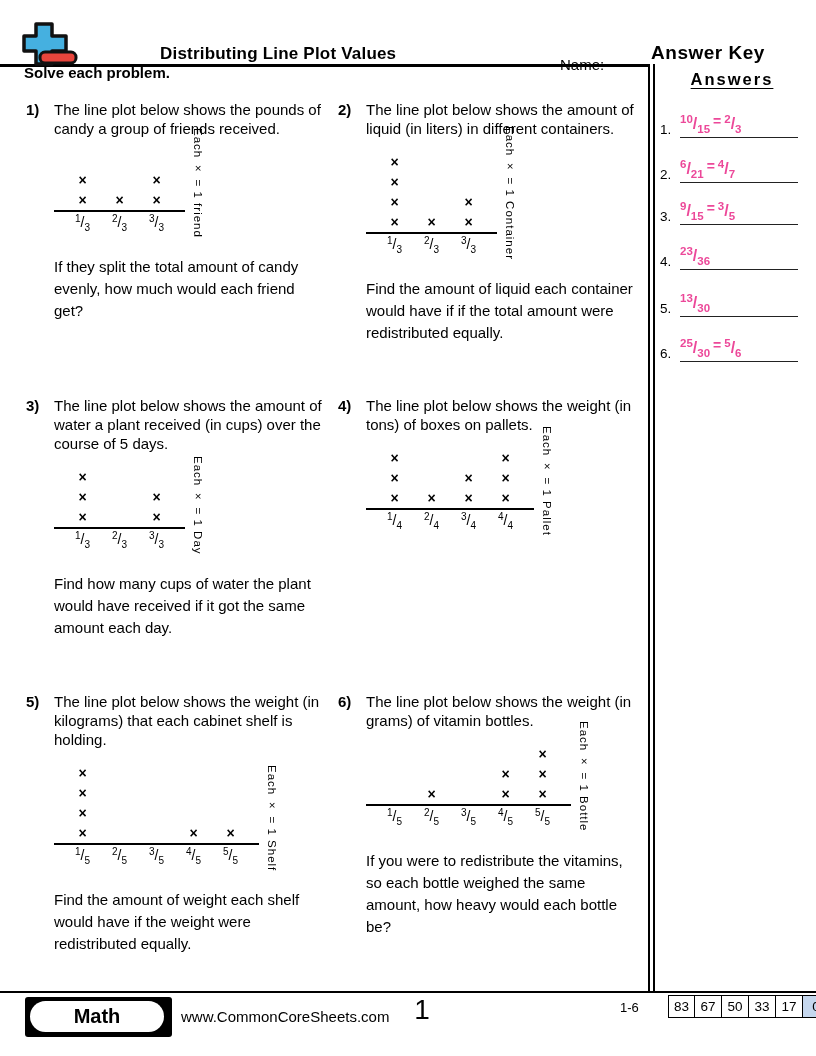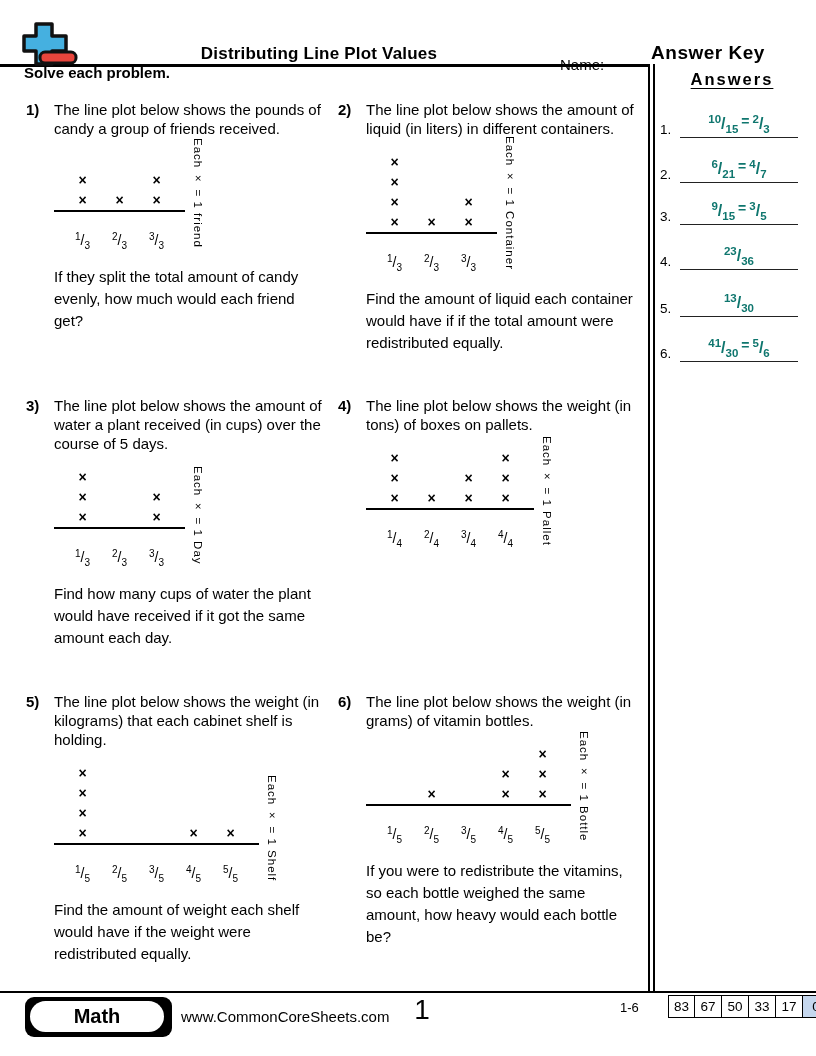--- a/index.html
+++ b/index.html
@@ -2,21 +2,21 @@
 <html><head>
 <meta charset="utf-8">
 <style>
   * { margin:0; padding:0; box-sizing:border-box; }
   html,body { background:#fff; }
   body { font-family:"Liberation Sans","DejaVu Sans",sans-serif; color:#000; }
   .page { position:relative; width:816px; height:1056px; background:#fff; overflow:hidden; }
 
   
   .logo { position:absolute; left:22px; top:22px; z-index:2; }
-  .page-title { position:absolute; left:149px; top:44px; width:340px; text-align:center;
+  .page-title { position:absolute; left:160px; top:44px; width:340px; 
                 font-size:17px; font-weight:bold; letter-spacing:0.2px; }
   .name-label { position:absolute; left:560px; top:48px; font-size:15px;margin-top:8px; }
   .answer-key { position:absolute; left:620px; top:42px; width:176px; text-align:center;
                 font-size:19px; font-weight:bold; color:#000000; letter-spacing:0.5px; }
   .header-rule { position:absolute; left:0; top:64px; width:650px; height:3px; background:#000; }
   .instructions { position:absolute; left:24px; top:64px; font-size:15px; font-weight:bold; }
 
   
   .divider { position:absolute; left:648px; top:64px; bottom:64px; width:7px;
              border-left:2px solid #000; border-right:2px solid #000; }
@@ -26,22 +26,22 @@
   .answers-list { position:absolute; left:0; top:0; width:100%; height:100%; }
   .answer-row { position:absolute; left:2px; right:8px; height:40px;
                 display:flex; align-items:flex-end; }
   .answer-row:nth-child(1){ top:28px; }
   .answer-row:nth-child(2){ top:73px; }
   .answer-row:nth-child(3){ top:115px; }
   .answer-row:nth-child(4){ top:160px; }
   .answer-row:nth-child(5){ top:207px; }
   .answer-row:nth-child(6){ top:252px; }
   .answer-num { font-size:13.5px; width:20px; padding-bottom:1px; }
-  .answer-value { flex:1; border-bottom:1.5px solid #222; text-align:center;
-                  color:#0f766e; font-weight:bold; font-size:14px; padding-bottom:4px;
+  .answer-value { flex:1; border-bottom:1.5px solid #222; text-align:left;
+                  color:#ec4899; font-weight:bold; font-size:14px; padding-bottom:4px;
                   white-space:nowrap; }
   .eq { margin:0 3px; font-weight:bold; font-size:14px; position:relative; top:-3px; }
 
   
   .frac { white-space:nowrap; }
   .frac .fnum { position:relative; top:-6px; font-size:11.5px; }
   .frac .fslash { font-size:16px; }
   .frac .fden { position:relative; top:4px; font-size:11.5px; }
   .tickfrac .fnum { font-size:10px; top:-5px; }
   .tickfrac .fslash { font-size:14px; }
@@ -56,31 +56,31 @@
   .pos4 { left:312px; top:296px; }
   .pos5 { left:0;     top:592px; }
   .pos6 { left:312px; top:592px; }
   .p-head { display:flex; font-size:15px; line-height:19px; }
   .p-num { font-weight:bold; width:28px; flex:none; }
   .p-text { flex:1; }
   .plot-row { position:relative; width:fit-content; margin:14px 0 0 28px; }
   .plot-cols { display:flex; align-items:flex-end; padding:0 10px; border-bottom:2px solid #000; }
   .pcol { width:37px; display:flex; flex-direction:column; align-items:center; justify-content:flex-end; }
   .mark { font-size:14px; font-weight:bold; line-height:20px; height:20px; }
-  .plot-labels { display:flex; padding:18px 10px; height:26px; }
+  .plot-labels { display:flex; padding:0 10px; height:26px; }
   .tick { width:37px; text-align:center; padding-top:1px; }
   .plot-key { position:absolute; left:100%; bottom:0; margin-left:7px;
               writing-mode:vertical-rl; white-space:nowrap; font-size:11.5px;
               letter-spacing:1px; }
   .p-question { margin:18px 0 0 28px; font-size:15px; line-height:22px; }
 
   
   .footer-rule { position:absolute; left:0; top:991px; width:816px; height:2px; background:#000; }
   .math-badge { position:absolute; left:25px; top:997px; width:147px; height:40px;
-                background:#000; border-radius:9px; }
+                background:#000; border-radius:3px; }
   .math-badge-inner { position:absolute; left:5px; right:8px; top:4px; bottom:5px;
                       background:#fff; border-radius:16px; display:flex; align-items:center;
                       justify-content:center; font-size:20px; font-weight:bold; }
   .site-url { position:absolute; left:181px; top:1008px; font-size:15px; }
   .page-number { position:absolute; left:400px; top:994px; width:44px; text-align:center;
                  font-size:28px; }
   .score-range { position:absolute; left:620px; top:1000px; font-size:13px; }
   .score-boxes { position:absolute; left:652px; top:995px; display:flex;padding-left:16px; }
   .score-box { width:27px; height:23px; border:1.5px solid #000; border-left:none;
                display:flex; align-items:center; justify-content:center; font-size:13.5px; }
@@ -323,21 +323,21 @@
         <div class="answer-row">
           <span class="answer-num">4.</span>
           <span class="answer-value"><span class="frac ansfrac"><span class="fnum">23</span><span class="fslash">/</span><span class="fden">36</span></span></span>
         </div>
         <div class="answer-row">
           <span class="answer-num">5.</span>
           <span class="answer-value"><span class="frac ansfrac"><span class="fnum">13</span><span class="fslash">/</span><span class="fden">30</span></span></span>
         </div>
         <div class="answer-row">
           <span class="answer-num">6.</span>
-          <span class="answer-value"><span class="frac ansfrac"><span class="fnum">41</span><span class="fslash">/</span><span class="fden">30</span></span><span class="eq">=</span><span class="frac ansfrac"><span class="fnum">5</span><span class="fslash">/</span><span class="fden">6</span></span></span>
+          <span class="answer-value"><span class="frac ansfrac"><span class="fnum">25</span><span class="fslash">/</span><span class="fden">30</span></span><span class="eq">=</span><span class="frac ansfrac"><span class="fnum">5</span><span class="fslash">/</span><span class="fden">6</span></span></span>
         </div>
       </div>
   </div>
 
   <div class="footer-rule"></div>
   <div class="math-badge">
     <div class="math-badge-inner">Math</div>
   </div>
   <div class="site-url">www.CommonCoreSheets.com</div>
   <div class="page-number">1</div>

